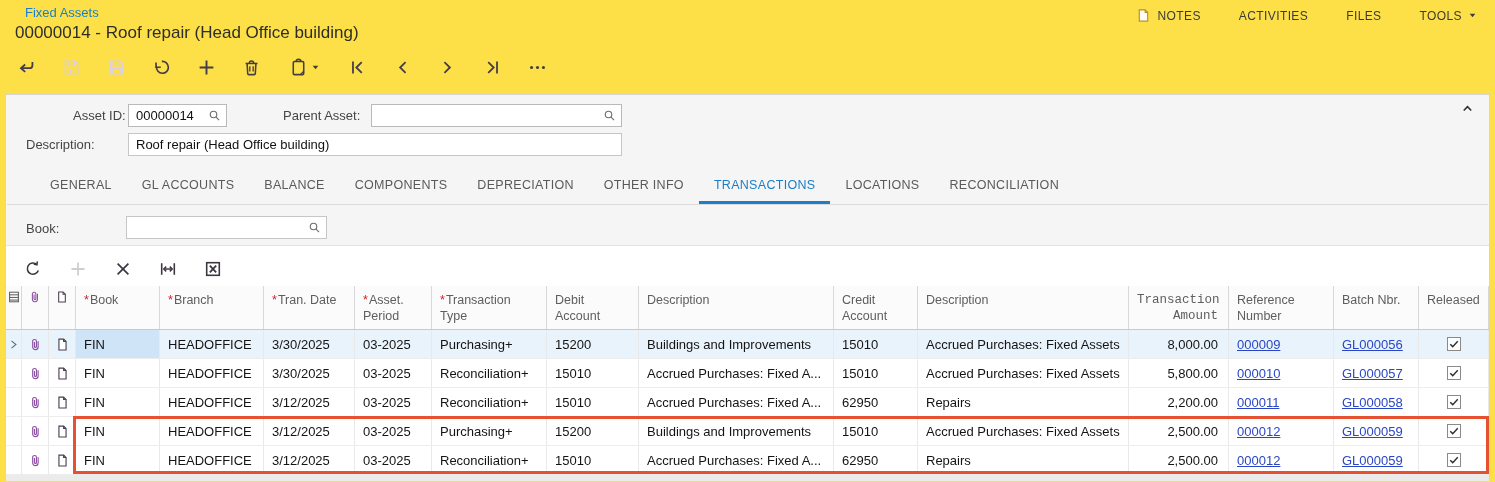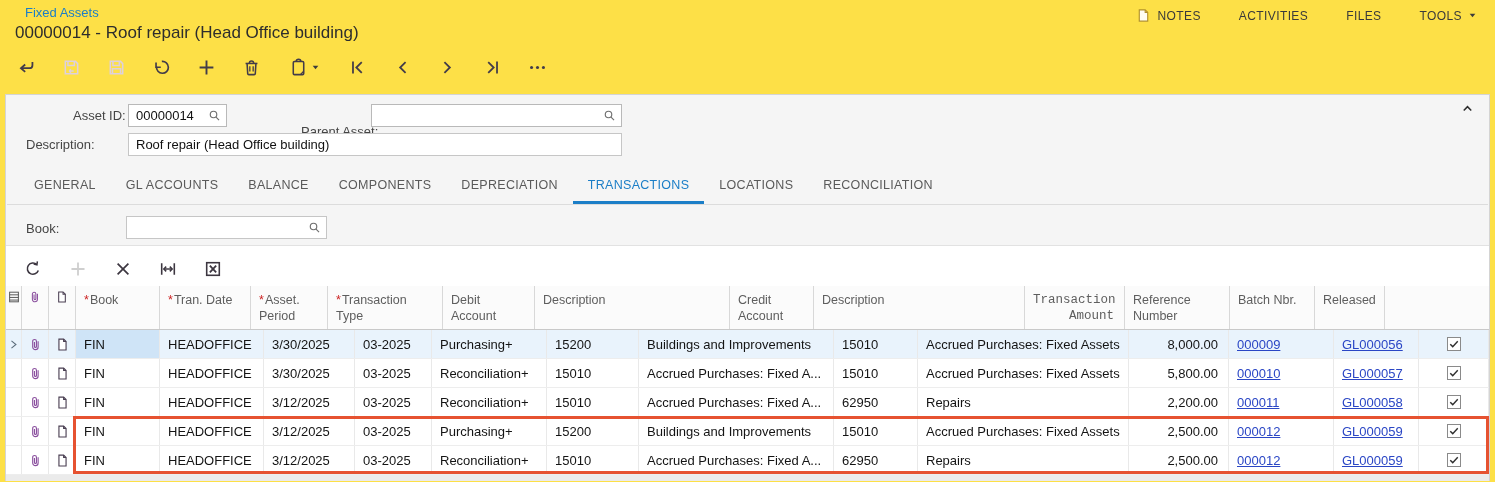--- a/index.html
+++ b/index.html
@@ -26,21 +26,21 @@
   .bottom-strip { position:absolute; left:5px; right:5px; top:475px; height:6px; background:#ebebeb;
                   border-left:1px solid #d4d4d4; border-right:1px solid #d4d4d4; }
   .collapse-btn { position:absolute; right:14px; top:6px; cursor:pointer; }
   .fld-label { position:absolute; font-size:13px; color:#454545; }
   .fld { position:absolute; height:23px; background:#fff; border:1px solid #b9b9b9; display:flex; align-items:center; }
   .fld input { flex:1 1 auto; min-width:0; border:none; outline:none; font-family:"Liberation Sans",sans-serif;
                font-size:13px; color:#111; padding:0 4px 0 7px; background:transparent; }
   .fld .lookup { flex:0 0 auto; padding:0 5px 0 2px; display:flex; align-items:center; cursor:pointer; }
   
   .tabstrip { position:absolute; left:1px; right:1px; top:78px; height:32px; display:flex; align-items:flex-end;
-              padding-left:12px; border-bottom:1px solid #dcdcdc; }
+              padding-left:28px; border-bottom:1px solid #dcdcdc; }
   .tab { font-size:12.5px; color:#5a5a5a; letter-spacing:.3px; padding:8px 15px 9px 15px; cursor:pointer;
          border-bottom:3px solid transparent; white-space:nowrap; }
   .tab.active { color:#1b7ec7; border-bottom-color:#1b7ec7; }
   
   .grid-section { position:absolute; left:0; right:0; top:150px; bottom:0; background:#fff; border-top:1px solid #e2e2e2; }
   .grid-toolbar { position:absolute; left:10px; top:7px; height:32px; display:flex; align-items:center; gap:11px; }
   .gbtn { width:34px; height:30px; display:flex; align-items:center; justify-content:center;
           color:#3c3640; cursor:pointer; }
   .gbtn.disabled { color:#cfcfcf; cursor:default; }
   .grid { position:absolute; left:0; top:40px; }
@@ -219,21 +219,21 @@
       <span class="lookup" id="lk1">
           <span style="display: flex; align-items: center;">
             <svg width="13" height="13" viewBox="0 0 16 16" xmlns="http://www.w3.org/2000/svg">
               <circle cx="6.8" cy="6.8" r="4" fill="none" stroke="#6e6e6e" stroke-width="1.4"></circle>
               <path d="M9.9 9.9 13.6 13.6" stroke="#6e6e6e" stroke-width="1.4"></path>
             </svg>
           </span>
         </span>
     </div>
 
-    <div class="fld-label" style="left:295px; top:13px;margin-top:16px;">Parent Asset:</div>
+    <div class="fld-label" style="left:277px; top:13px;">Parent Asset:</div>
     <div class="fld" style="left:365px; top:9px; width:251px;">
       <input value="" style="">
       <span class="lookup" id="lk2">
           <span style="display: flex; align-items: center;">
             <svg width="13" height="13" viewBox="0 0 16 16" xmlns="http://www.w3.org/2000/svg">
               <circle cx="6.8" cy="6.8" r="4" fill="none" stroke="#6e6e6e" stroke-width="1.4"></circle>
               <path d="M9.9 9.9 13.6 13.6" stroke="#6e6e6e" stroke-width="1.4"></path>
             </svg>
           </span>
         </span>
@@ -243,20 +243,21 @@
     <div class="fld" style="left:122px; top:38px; width:494px; border-color:#c6c6c6;">
       <input value="Roof repair (Head Office building)" style="">
     </div>
 
     <div class="tabstrip" id="tabstrip">
         <div class="tab">GENERAL</div>
         <div class="tab">GL ACCOUNTS</div>
         <div class="tab">BALANCE</div>
         <div class="tab">COMPONENTS</div>
         <div class="tab">DEPRECIATION</div>
+        <div class="tab">OTHER INFO</div>
         <div class="tab active">TRANSACTIONS</div>
         <div class="tab">LOCATIONS</div>
         <div class="tab">RECONCILIATION</div>
       </div>
 
     <div class="fld-label" style="left:20px; top:126px;">Book:</div>
     <div class="fld" style="left:120px; top:121px; width:201px; border-color:#c6c6c6;">
       <input value="" style="">
       <span class="lookup" id="lk3">
           <span style="display: flex; align-items: center;">
@@ -317,20 +318,21 @@
                   <path d="M3 5.5 h10 M3 8.5 h10 M3 11.5 h10" stroke="#555" stroke-width="1.1"></path>
                 </svg></span></div>
             <div class="g-hcell iconcol" style="width: 27px;"><span style="display: flex; align-items: center; justify-content: center;"><svg width="14" height="14" viewBox="0 0 16 16" xmlns="http://www.w3.org/2000/svg">
                   <path d="M10.8 4.4 V10.6 a2.9 2.9 0 0 1 -5.8 0 V4.6 a2 2 0 0 1 4 0 V10 a1.05 1.05 0 0 1 -2.1 0 V5.2" fill="none" stroke="#8a4f9e" stroke-width="1.2"></path>
                 </svg></span></div>
             <div class="g-hcell iconcol" style="width: 27px;"><span style="display: flex; align-items: center; justify-content: center;"><svg width="14" height="14" viewBox="0 0 16 16" xmlns="http://www.w3.org/2000/svg">
                   <path d="M4.2 2.2 h5 l2.6 2.6 v9 H4.2 Z" fill="#fff" stroke="#4a3f52" stroke-width="1.2"></path>
                   <path d="M9.2 2.2 v2.6 h2.6" fill="none" stroke="#4a3f52" stroke-width="1.2"></path>
                 </svg></span></div>
             <div class="g-hcell" style="width: 84px;"><span class="req">*</span><span>Book</span></div>
+            <div class="g-hcell" style="width: 104px;"><span class="req">*</span><span>Branch</span></div>
             <div class="g-hcell" style="width: 91px;"><span class="req">*</span><span>Tran. Date</span></div>
             <div class="g-hcell" style="width: 77px;"><span class="req">*</span><span>Asset.
 Period</span></div>
             <div class="g-hcell" style="width: 115px;"><span class="req">*</span><span>Transaction
 Type</span></div>
             <div class="g-hcell" style="width: 92px;"><span>Debit
 Account</span></div>
             <div class="g-hcell" style="width: 195px;"><span>Description</span></div>
             <div class="g-hcell" style="width: 84px;"><span>Credit
 Account</span></div>

